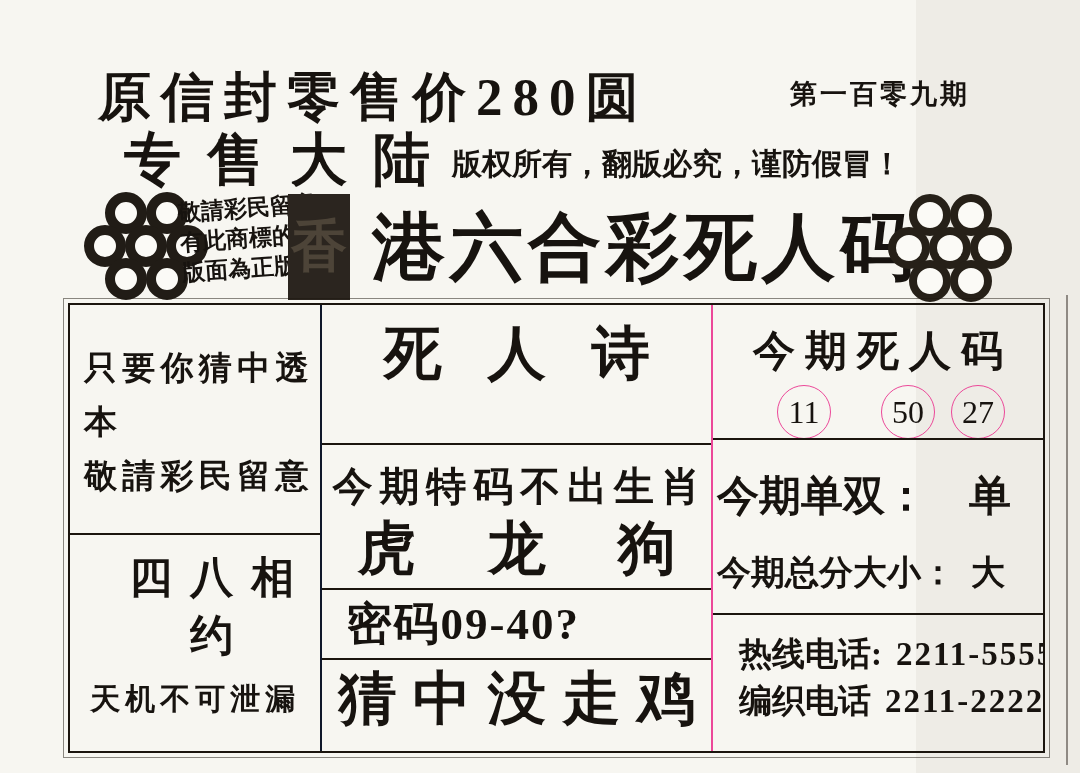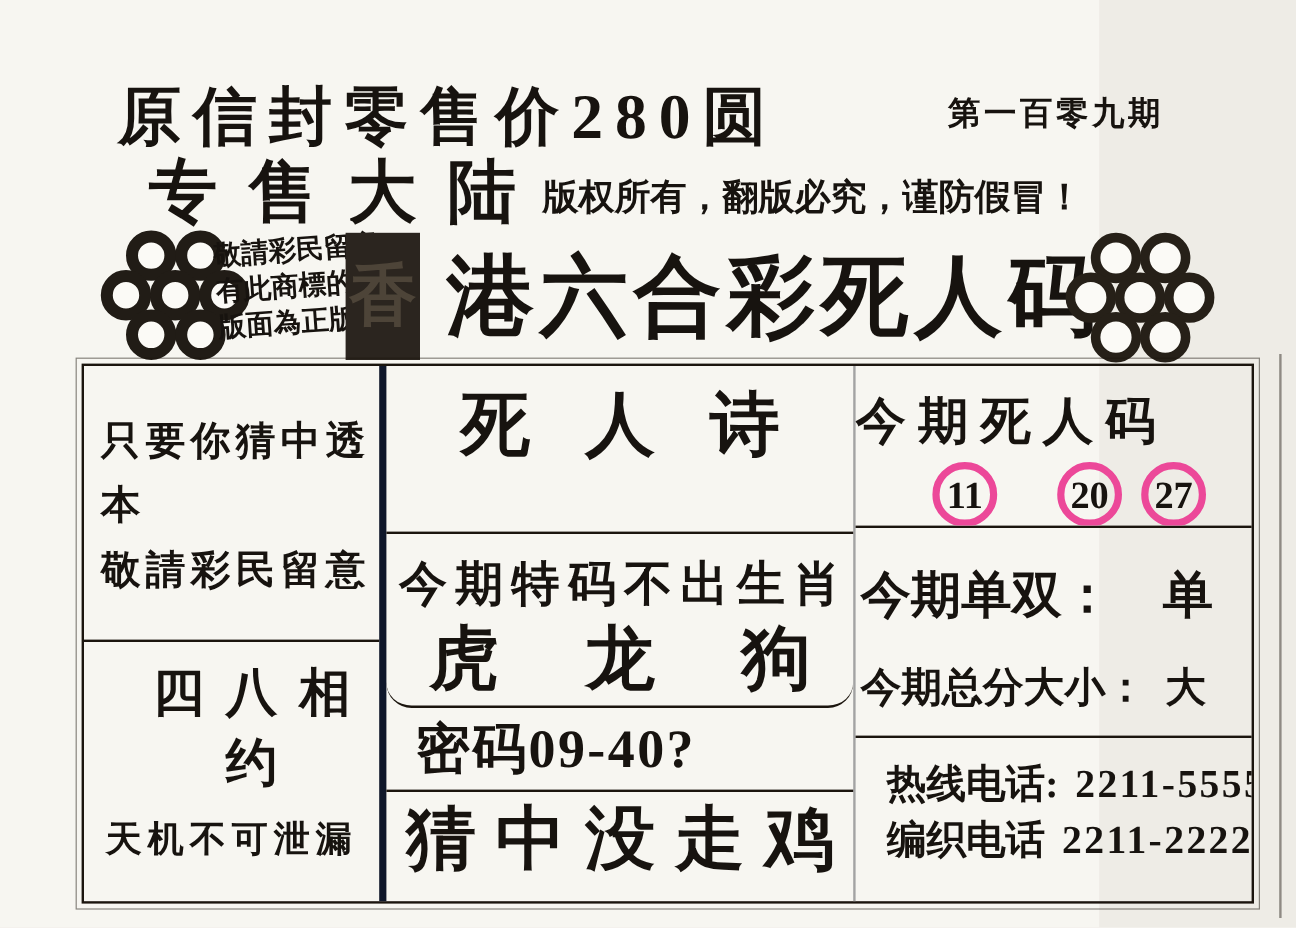--- a/index.html
+++ b/index.html
@@ -53,61 +53,61 @@
   .logo-right{left:888px;top:194px;}
 
   
   .grid{
     left:68px;top:303px;width:977px;height:450px;
     display:flex;box-sizing:border-box;
     border:2px solid #1b150e;
     outline:1px solid rgba(27,21,14,.5);outline-offset:4px;
   }
   .col{display:flex;flex-direction:column;box-sizing:border-box;}
-  .col-left{width:254px;border-right:6px solid #0f172a;}
-  .col-mid{width:393px;border-right:2px solid #a3a3a3;}
+  .col-left{width:254px;border-right:2px solid #0f172a;}
+  .col-mid{width:393px;border-right:2px solid #ec4899;}
   .col-right{width:330px;}
   .cell{box-sizing:border-box;border-bottom:2px solid #1b150e;overflow:hidden;}
   .cell:last-child{border-bottom:none;}
 
   
   .cell-poem-intro{height:230px;padding:36px 12px 0 14px;}
   .poem-intro-line{
     font-size:33px;font-weight:bold;line-height:54px;
     text-align:justify;text-align-last:justify;
   }
   .cell-special{height:213px;text-align:center;}
   .special-title{margin-top:22px;font-size:47px;font-weight:bold;letter-spacing:12px;margin-right:-12px;}
   .special-hint{margin-top:14px;font-size:43px;font-weight:bold;letter-spacing:18px;margin-right:-18px;padding-left:33px;}
   .special-note{margin-top:14px;font-size:30px;font-weight:bold;letter-spacing:5px;}
 
   
   .cell-poem{height:140px;text-align:center;}
   .poem-title{margin-top:10px;font-size:58px;font-weight:bold;letter-spacing:46px;margin-right:-46px;}
   .poem-line{margin-top:4px;padding:0 12px;font-size:34px;font-weight:bold;
     text-align:justify;text-align-last:justify;}
-  .cell-zodiac{height:145px;border-radius:21px;}
+  .cell-zodiac{height:145px;}
   .zodiac-header{margin-top:14px;padding:0 10px;font-size:40px;font-weight:bold;
     text-align:justify;text-align-last:justify;}
   .zodiac-row{margin-top:2px;display:flex;justify-content:center;gap:72px;
     font-size:58px;font-weight:bold;line-height:66px;}
   .cell-code{height:70px;display:flex;align-items:center;}
   .secret-code{padding-left:24px;font-size:45px;font-weight:bold;letter-spacing:2px;}
   .cell-slogan{height:88px;display:flex;align-items:flex-start;}
   .slogan{width:100%;padding:0 16px;font-size:58px;font-weight:bold;
     text-align:justify;text-align-last:justify;}
 
   
   .cell-deadcode{height:135px;}
-  .deadcode-title{margin-top:18px;font-size:42px;font-weight:bold;letter-spacing:10px;margin-right:-10px;}
+  .deadcode-title{margin-top:18px;text-align:center;font-size:42px;font-weight:bold;letter-spacing:10px;margin-right:-10px;}
   .deadcode-row{margin-top:6px;display:flex;padding-left:64px;}
   .code-circle{
-    width:54px;height:54px;border:6px solid #ec4899;border-radius:50%;
+    width:54px;height:54px;border:1px solid #ec4899;border-radius:50%;
     box-sizing:border-box;display:flex;align-items:center;justify-content:center;
-    font-size:32px;font-weight:bold;
+    font-size:32px;font-weight:normal;
   }
   .code-circle.c2{margin-left:50px;}
   .code-circle.c3{margin-left:16px;}
   .cell-oddeven{height:175px;padding-left:4px;}
   .oddeven-line{margin-top:28px;font-size:42px;font-weight:bold;white-space:nowrap;}
   .oddeven-line .val{margin-left:42px;}
   .size-line{margin-top:26px;font-size:34px;font-weight:bold;white-space:nowrap;}
   .size-line .val{margin-left:16px;}
   .cell-phone{height:135px;padding:16px 0 0 26px;}
   .phone-line{font-size:33px;font-weight:bold;line-height:47px;white-space:nowrap;}
@@ -191,21 +191,21 @@
       <div class="cell cell-slogan">
         <div class="slogan">猜中没走鸡</div>
       </div>
     </div>
 
     <div class="col col-right">
       <div class="cell cell-deadcode">
         <div class="deadcode-title">今期死人码</div>
         <div class="deadcode-row">
           <div class="code-circle c1">11</div>
-          <div class="code-circle c2">20</div>
+          <div class="code-circle c2">50</div>
           <div class="code-circle c3">27</div>
         </div>
       </div>
       <div class="cell cell-oddeven">
         <div class="oddeven-line">
           <span>今期单双：</span><span class="val">单</span>
         </div>
         <div class="size-line">
           <span>今期总分大小：</span><span class="val">大</span>
         </div>

